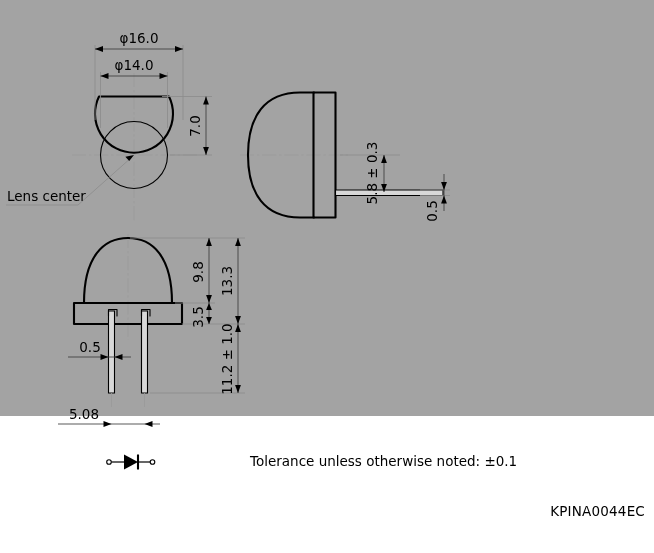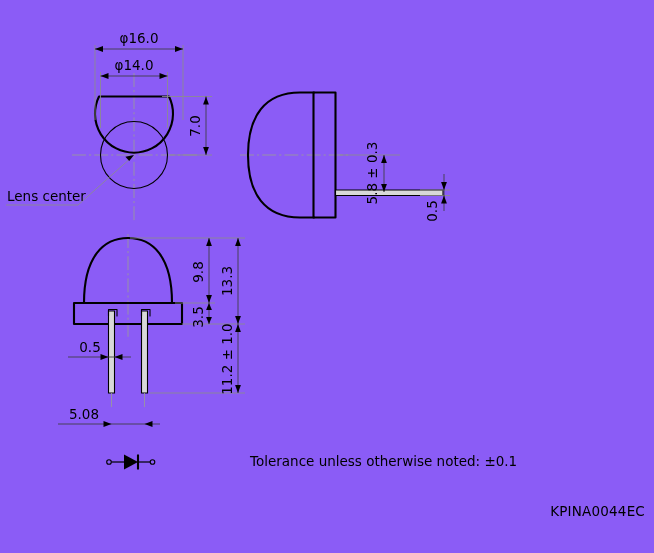--- a/index.html
+++ b/index.html
@@ -1,21 +1,21 @@
 <!DOCTYPE html>
 <html><head>
 <meta charset="utf-8">
 <style>
   html,body{margin:0;padding:0;background:#ffffff;}
   body{
     width:654px;height:553px;overflow:hidden;
     font-family:"DejaVu Sans","Liberation Sans",sans-serif;
     color:#000;
   }
-  #sheet{position:relative;width:654px;height:553px;background:#8b5cf6;}
+  #sheet{position:relative;width:654px;height:416px;background:#a3a3a3;}
   svg{display:block;}
 
   
   .outline{fill:none;stroke:#000;stroke-width:2.1;stroke-linejoin:round;stroke-linecap:round;}
   .outline-thin{fill:none;stroke:#000;stroke-width:1.1;stroke-linejoin:round;stroke-linecap:round;}
   .dim{fill:none;stroke:#3c3c3c;stroke-width:0.85;}
   .ext{fill:none;stroke:#8c8c8c;stroke-width:0.85;}
   .center{fill:none;stroke:#9a9a9a;stroke-width:0.85;
           stroke-dasharray:14 3 2.2 3;}
   .leader{fill:none;stroke:#8c8c8c;stroke-width:0.85;}

